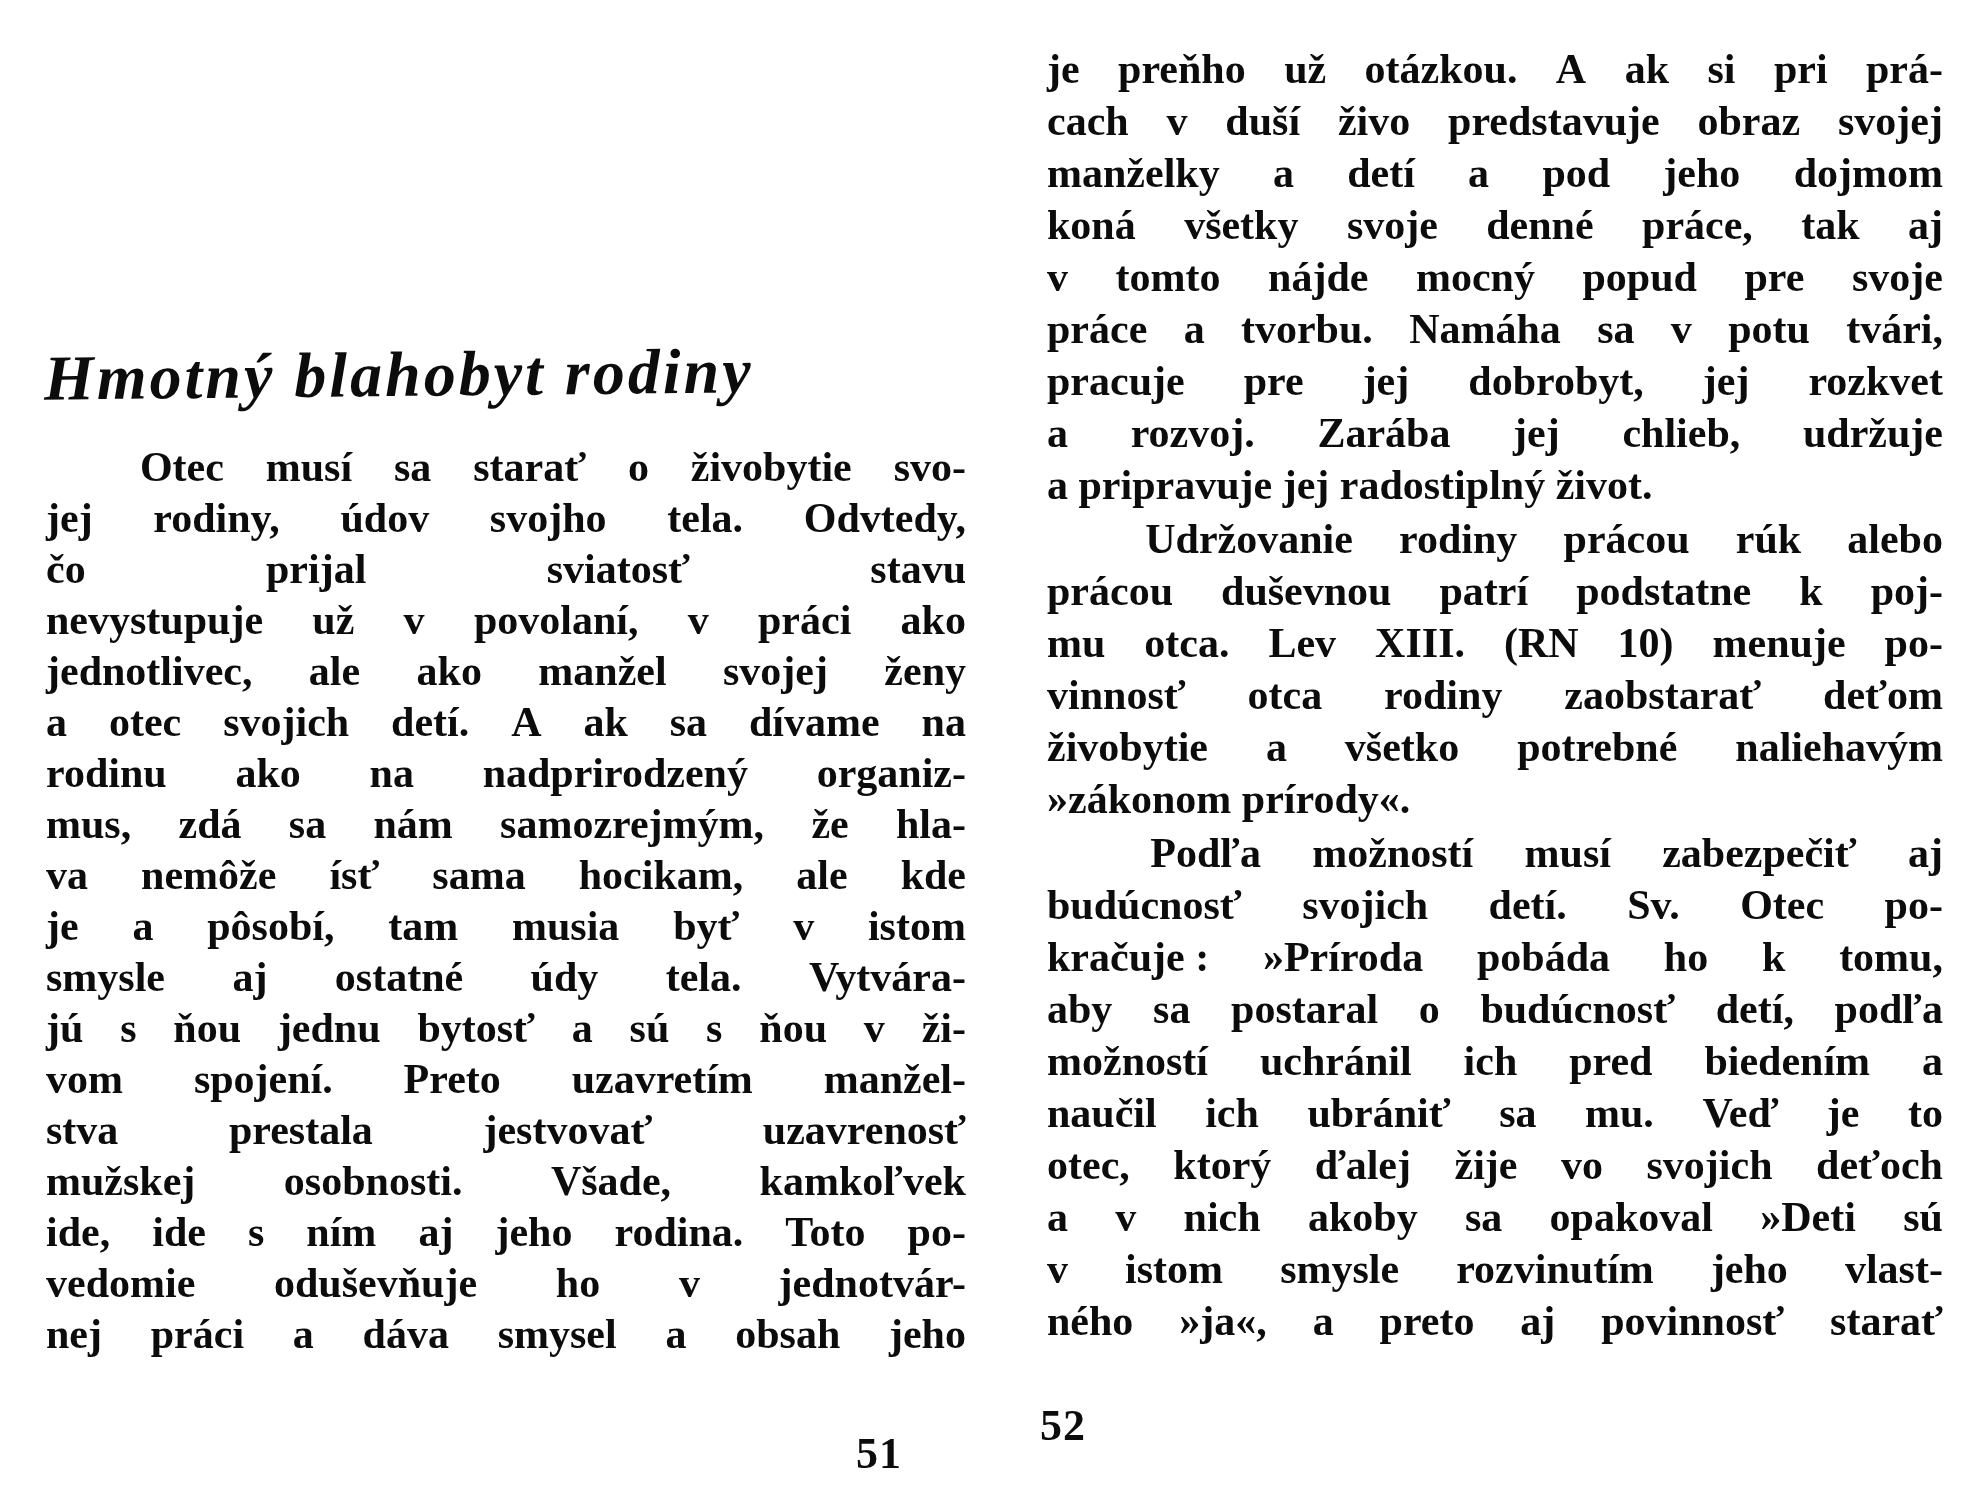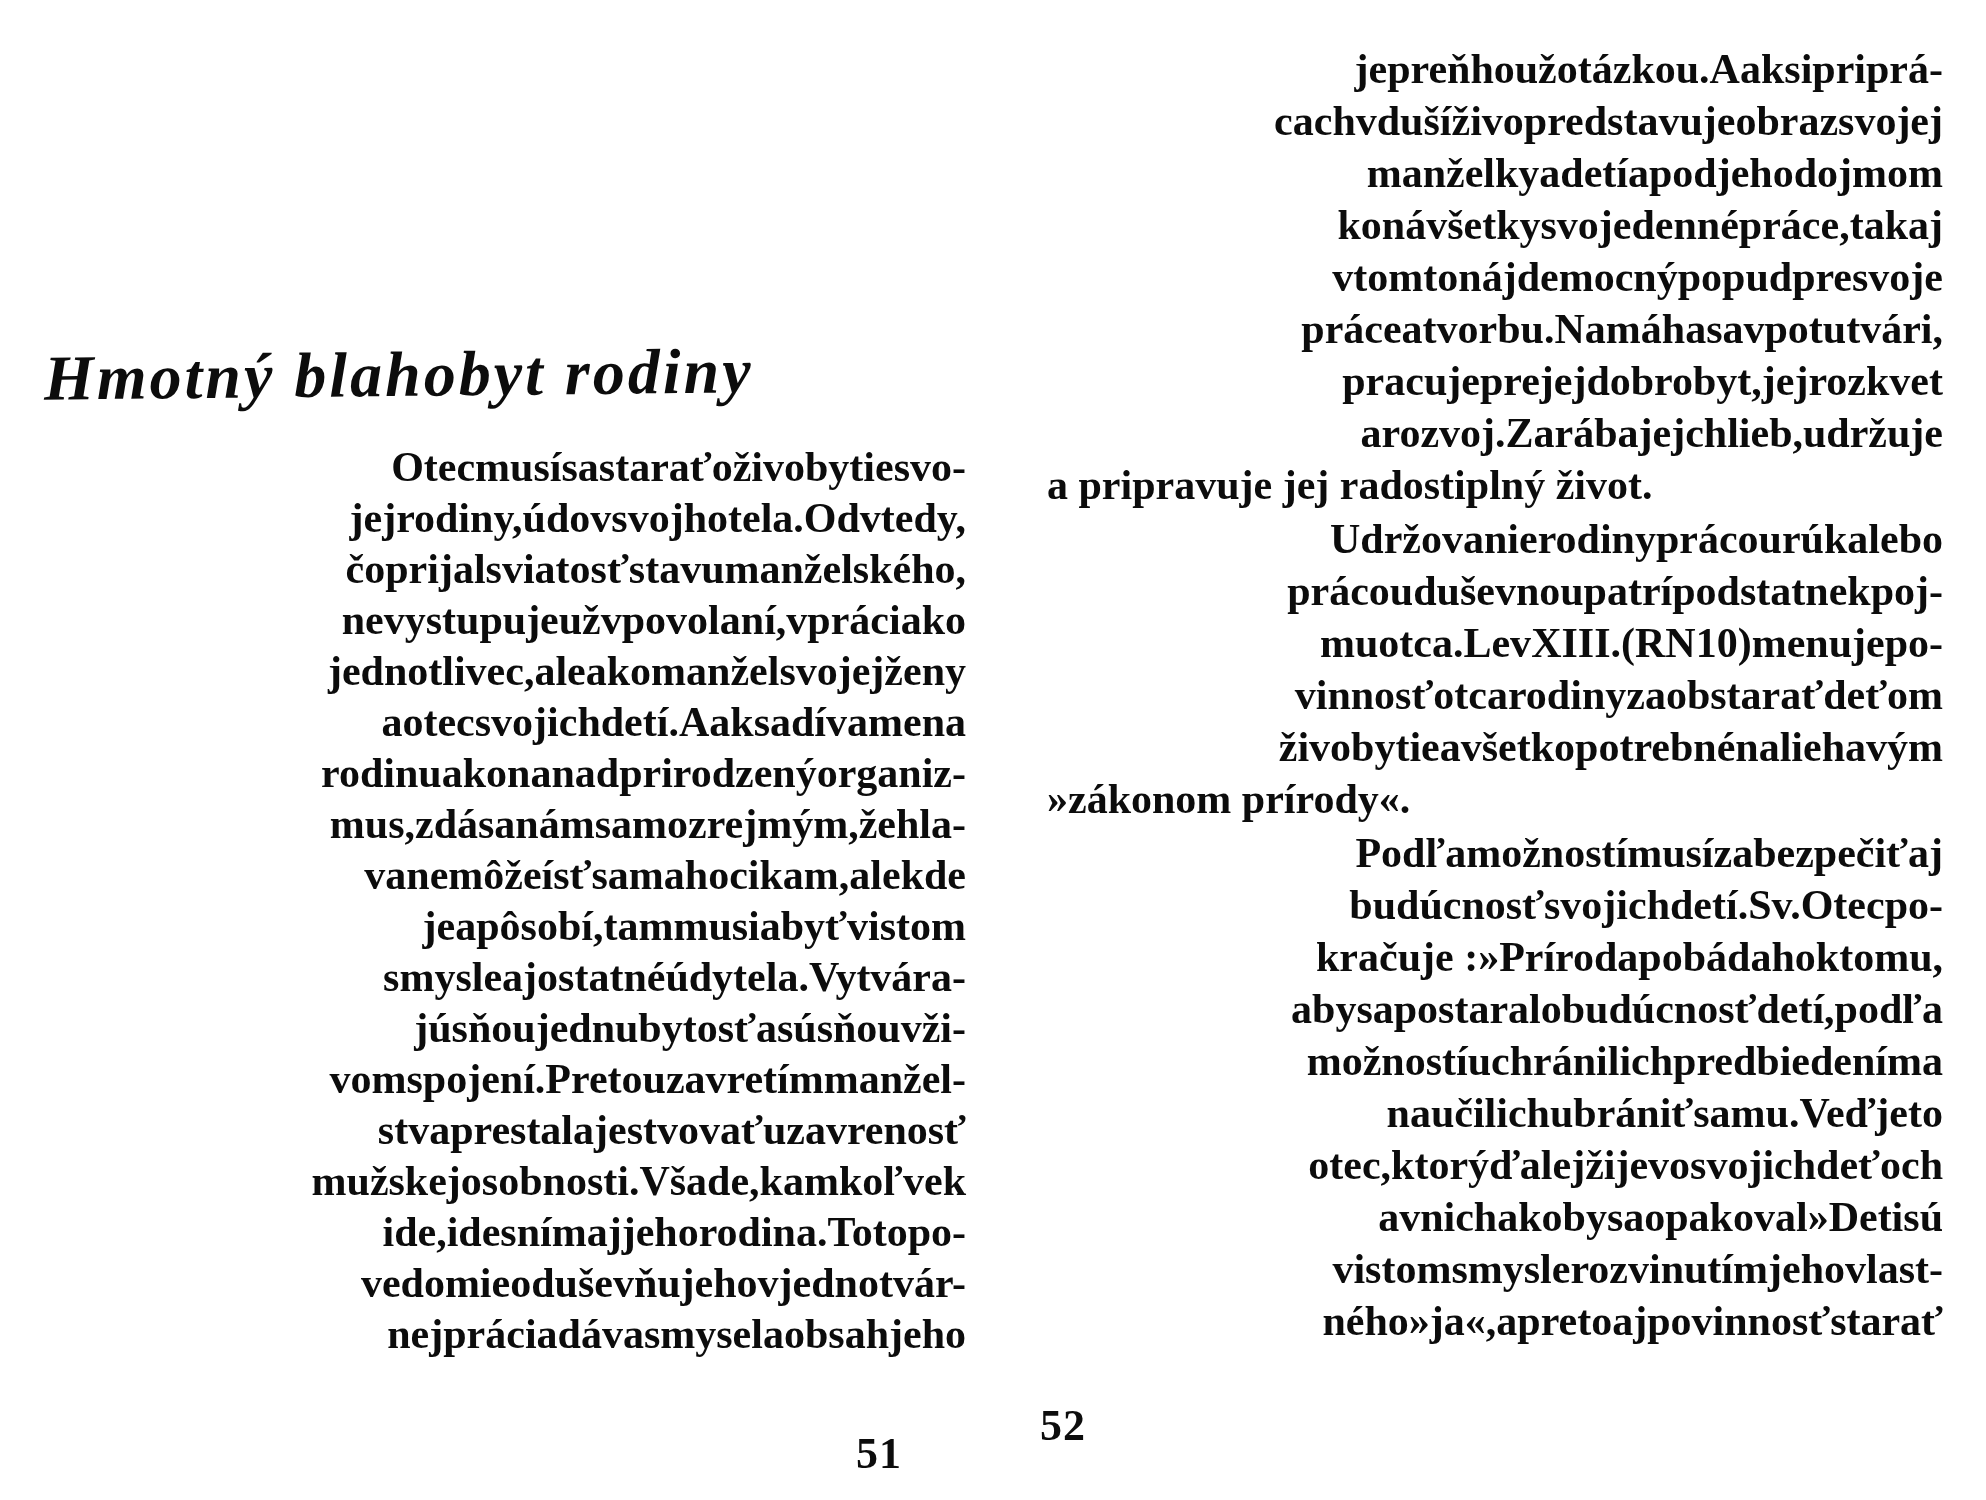--- a/index.html
+++ b/index.html
@@ -45,21 +45,21 @@
   .para { margin: 0; }
   .body-right .para + .para { margin-top: 2px; }
   .line {
     font-size: 42px;
     white-space: nowrap;
   }
   .body-left .line  { height: 51px; line-height: 51px; }
   .body-right .line { height: 52px; line-height: 52px; }
   .line.justify {
     display: flex;
-    justify-content: flex-end;
+    justify-content: space-between;
     align-items: baseline;
   }
   .line.plain {
     display: block;
   }
   .indent {
     display: inline-block;
     width: 52px;
     flex: 0 0 52px;
   }
@@ -97,21 +97,20 @@
             <span>údov</span>
             <span>svojho</span>
             <span>tela.</span>
             <span>Odvtedy,</span>
           </div>
           <div class="line justify">
             <span>čo</span>
             <span>prijal</span>
             <span>sviatosť</span>
             <span>stavu</span>
-            <span>manželského,</span>
           </div>
           <div class="line justify">
             <span>nevystupuje</span>
             <span>už</span>
             <span>v</span>
             <span>povolaní,</span>
             <span>v</span>
             <span>práci</span>
             <span>ako</span>
           </div>

